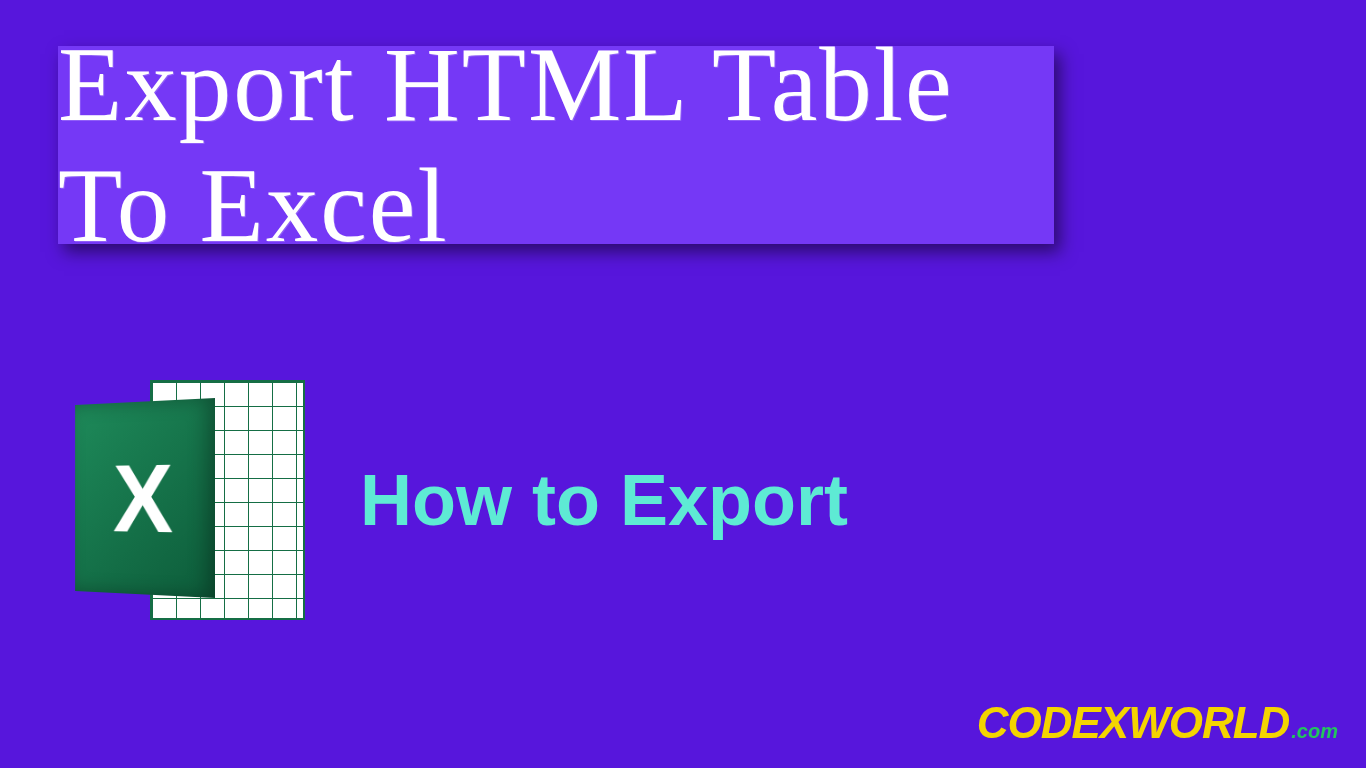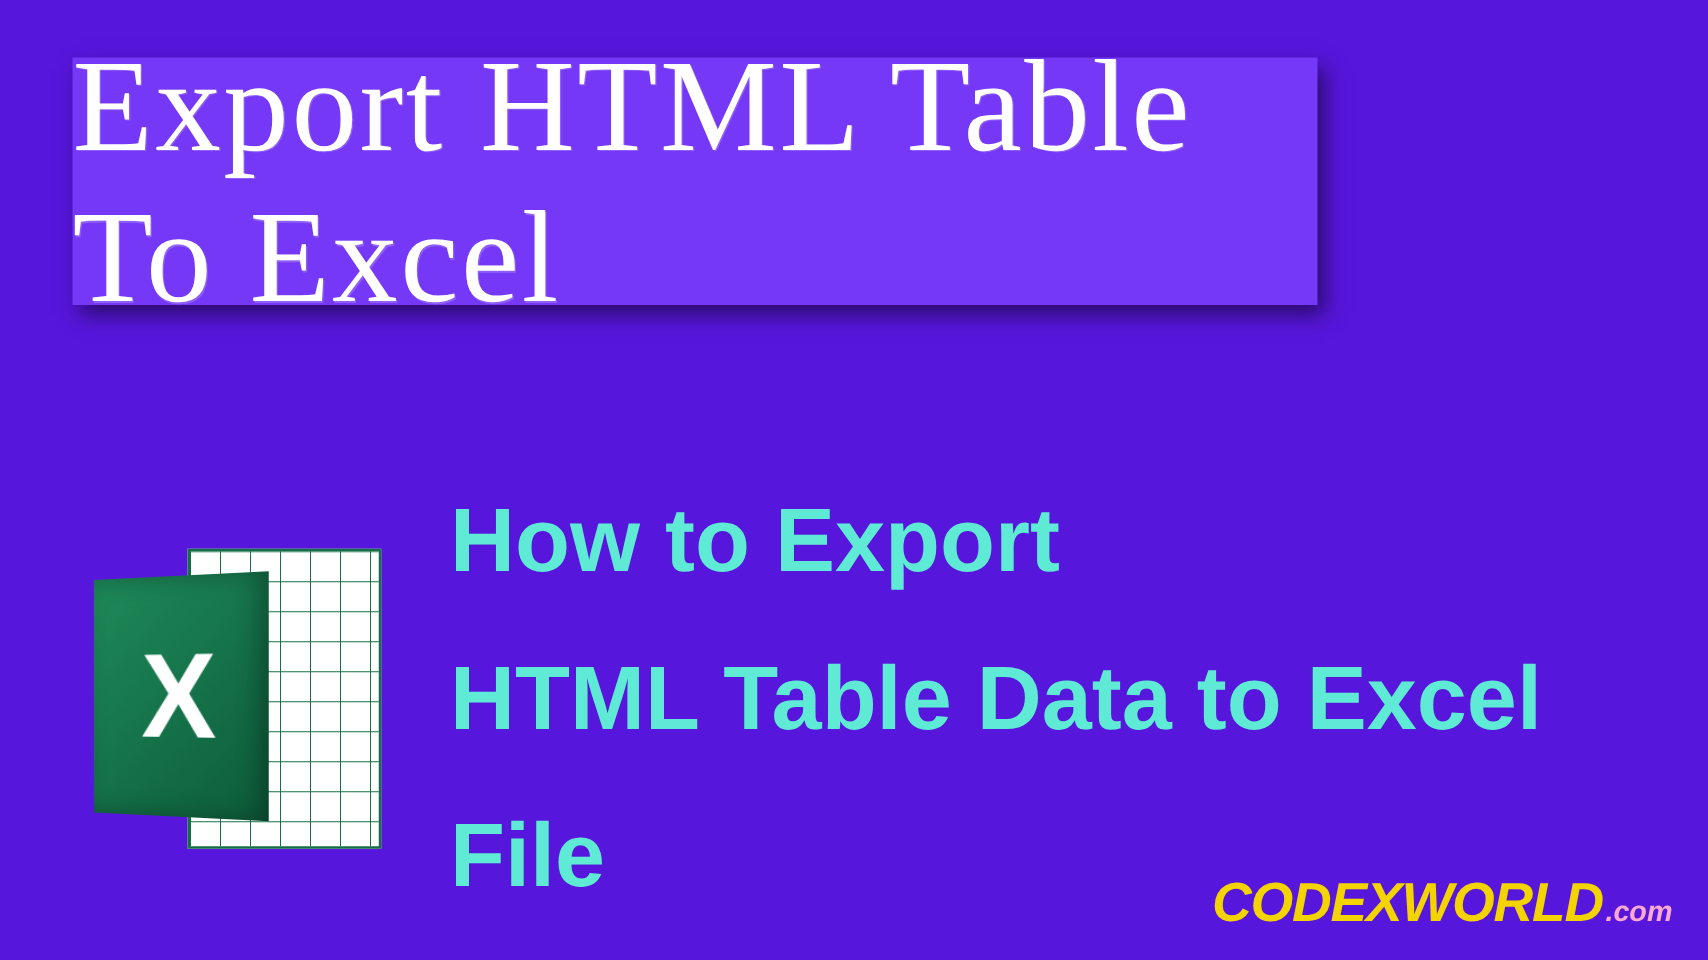--- a/index.html
+++ b/index.html
@@ -102,22 +102,22 @@
     display: flex;
     align-items: baseline;
   }
   .brand-main {
     color: #f4d400;
     font-style: italic;
     letter-spacing: -1px;
     text-align: center;
   }
   .brand-ext {
-    color: #f9a8d4;
-    font-size: 23px;
+    color: #22c55e;
+    font-size: 20px;
     font-style: italic;
     margin-left: 2px;
     font-weight: 900;
   }
 </style>
 </head>
 <body>
 
 <div class="banner">
   <div class="banner-text">Export HTML Table To Excel</div>
@@ -125,20 +125,19 @@
 
 <div class="content">
   <div class="excel-icon">
     <div class="excel-back"></div>
     <div class="excel-front">
       <div class="excel-x">X</div>
     </div>
   </div>
   <div class="subtitle">
     <div>How to Export</div>
-    <div>HTML Table Data to Excel File</div>
   </div>
 </div>
 
 <div class="footer-brand">
   <span class="brand-main">CODEXWORLD</span>
   <span class="brand-ext">.com</span>
 </div>
 
 </body></html>

